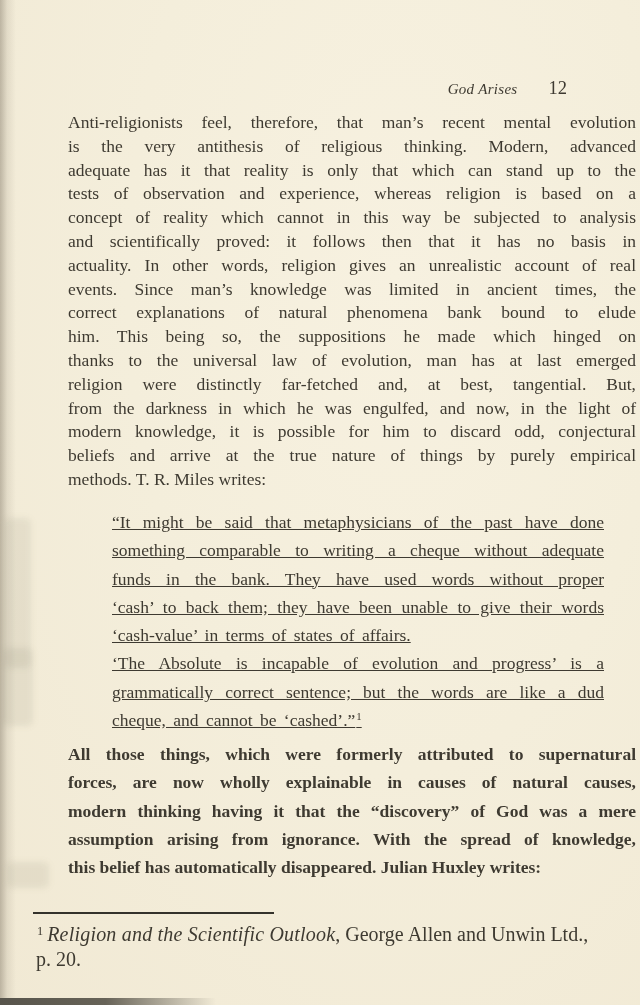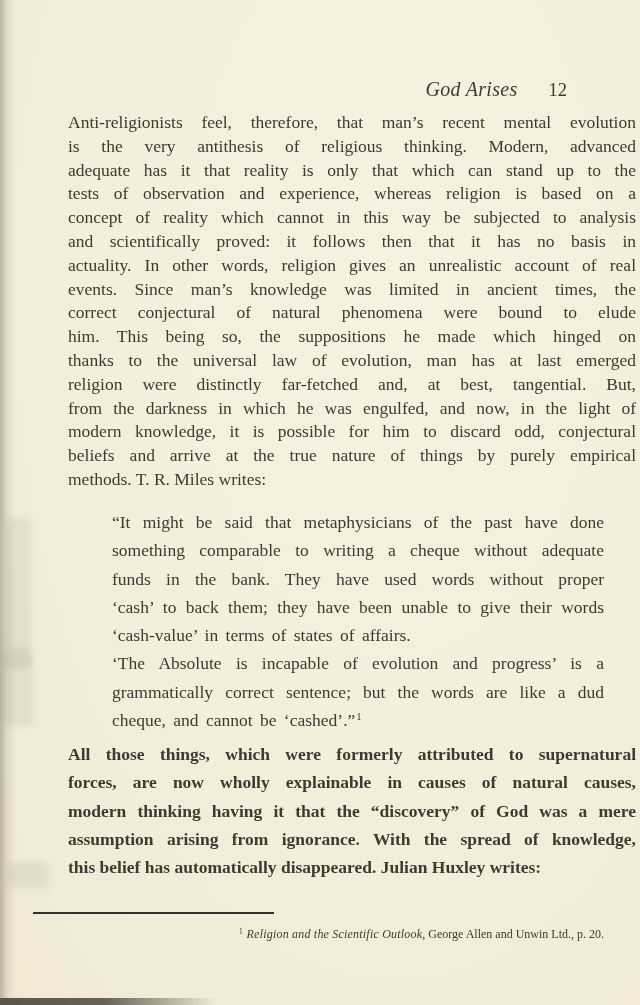--- a/index.html
+++ b/index.html
@@ -29,51 +29,51 @@
   }
   .ghost.g1 { left:5px;  top:518px; width:26px; height:150px; }
   .ghost.g2 { left:3px;  top:648px; width:30px; height:78px;  }
   .ghost.g3 { left:7px;  top:862px; width:42px; height:26px; }
 
   
   .running-head {
     position:absolute; top:78px; right:73px;
     display:flex; align-items:baseline; gap:31px;
   }
-  .running-title { font-style:italic; font-size:20px; letter-spacing:0.3px; }
+  .running-title { font-style:italic; font-size:15px; letter-spacing:0.3px; }
   .page-number  { font-size:18.5px; }
 
   
   .para { position:absolute;margin-left:32px; }
   .ln { text-align:justify; text-align-last:justify; }
   .ln.last { text-align:right; text-align-last:left; }
 
   .p1 { left:36px; top:111px; width:568px; font-size:17.5px; }
   .p1 .ln { line-height:23.8px; }
 
-  .quote { left:80px; top:508px; width:492px; font-size:17.5px; }
+  .quote { left:80px; top:508px; width:492px; font-size:17.5px;text-decoration:underline; }
   .quote .ln { line-height:28.3px; }
   .quote .ln.last { word-spacing:3px; }
 
   .p3 { left:36px; top:740px; width:568px; font-size:17.5px;font-weight:bold; }
   .p3 .ln { line-height:28.3px; }
 
   sup.fn-mark {
     font-size:0.62em; vertical-align:baseline;
     position:relative; top:-0.55em; margin-left:1px;
   }
 
   
   .footnote-rule {
     position:absolute; left:33px; top:912px; width:241px; height:2px;
     background:#34322b;
   }
   .footnote {
     position:absolute; left:36px; top:923px; width:568px;
-    font-size:12px; line-height:22px;text-align:right;
+    font-size:20px; line-height:22px;
   }
   .footnote sup.fn-mark { margin-right:4px; top:-0.5em; }
   .footnote .fn-title { font-style:italic; letter-spacing:0.2px; }
 </style>
 </head>
 <body>
 
 <div class="page">
 
   <div class="gutter-shadow"></div>
@@ -89,21 +89,21 @@
 
   <div class="para p1">
     <div class="ln jl">Anti-religionists feel, therefore, that man’s recent mental evolution</div>
     <div class="ln jl">is the very antithesis of religious thinking. Modern, advanced</div>
     <div class="ln jl">adequate has it that reality is only that which can stand up to the</div>
     <div class="ln jl">tests of observation and experience, whereas religion is based on a</div>
     <div class="ln jl">concept of reality which cannot in this way be subjected to analysis</div>
     <div class="ln jl">and scientifically proved: it follows then that it has no basis in</div>
     <div class="ln jl">actuality. In other words, religion gives an unrealistic account of real</div>
     <div class="ln jl">events. Since man’s knowledge was limited in ancient times, the</div>
-    <div class="ln jl">correct conjectural of natural phenomena were bound to elude</div>
+    <div class="ln jl">correct explanations of natural phenomena bank bound to elude</div>
     <div class="ln jl">him. This being so, the suppositions he made which hinged on</div>
     <div class="ln jl">thanks to the universal law of evolution, man has at last emerged</div>
     <div class="ln jl">religion were distinctly far-fetched and, at best, tangential. But,</div>
     <div class="ln jl">from the darkness in which he was engulfed, and now, in the light of</div>
     <div class="ln jl">modern knowledge, it is possible for him to discard odd, conjectural</div>
     <div class="ln jl">beliefs and arrive at the true nature of things by purely empirical</div>
     <div class="ln last">methods. T. R. Miles writes:</div>
   </div>
 
   <div class="para quote">

